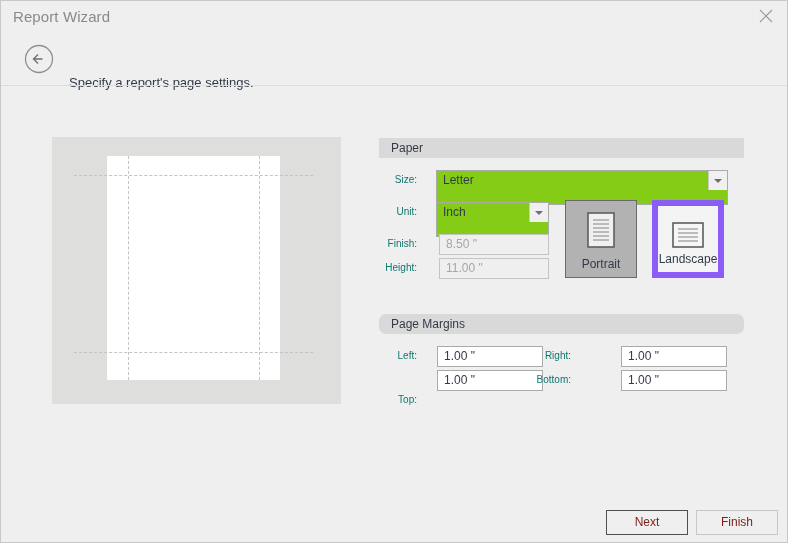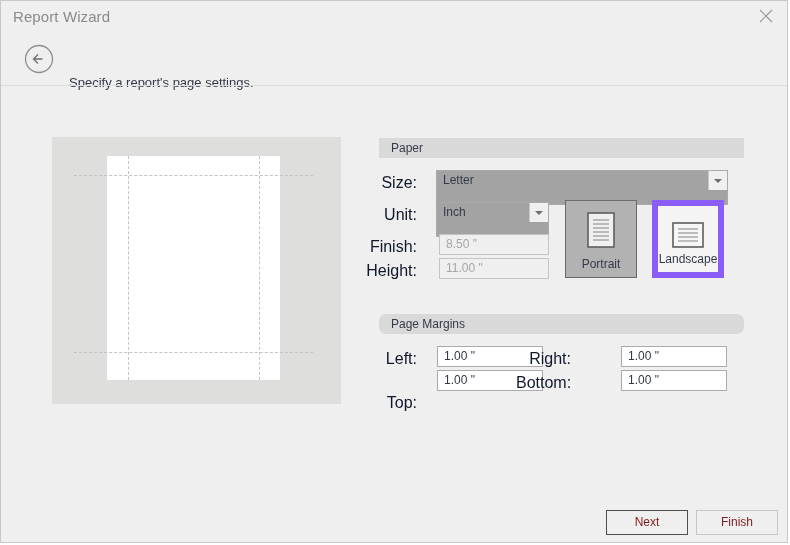--- a/index.html
+++ b/index.html
@@ -136,22 +136,22 @@
     font-size: 12px;
     color: #333a47;
     white-space: nowrap;
   }
   #paper-header   { top: 137px; }
   #margins-header { top: 313px; border-radius: 7px; }
 
   
   .field-label {
     position: absolute;
-    font-size: 16px;
-    color: #0f172a;
+    font-size: 10px;
+    color: #0f766e;
     white-space: nowrap;
     text-align: right;
   }
   .textbox {
     position: absolute;
     box-sizing: border-box;
     border: 1px solid #aaaaaa;
     background: #ffffff;
     font-size: 12px;
     color: #333a47;
@@ -163,21 +163,21 @@
   }
   .textbox.disabled {
     background: #efefef;
     border-color: #c4c4c4;
     color: #a6a6a6;
   }
   .combo {
     position: absolute;
     box-sizing: border-box;
     border: 1px solid #aaaaaa;
-    background: #a3a3a3;
+    background: #84cc16;
     height: 35px;
     padding-left: 28px;
   }
   .combo .combo-text {
     position: absolute;
     left: 6px;
     top: 1px;
     font-size: 12px;
     color: #333a47;
     line-height: 17px;

